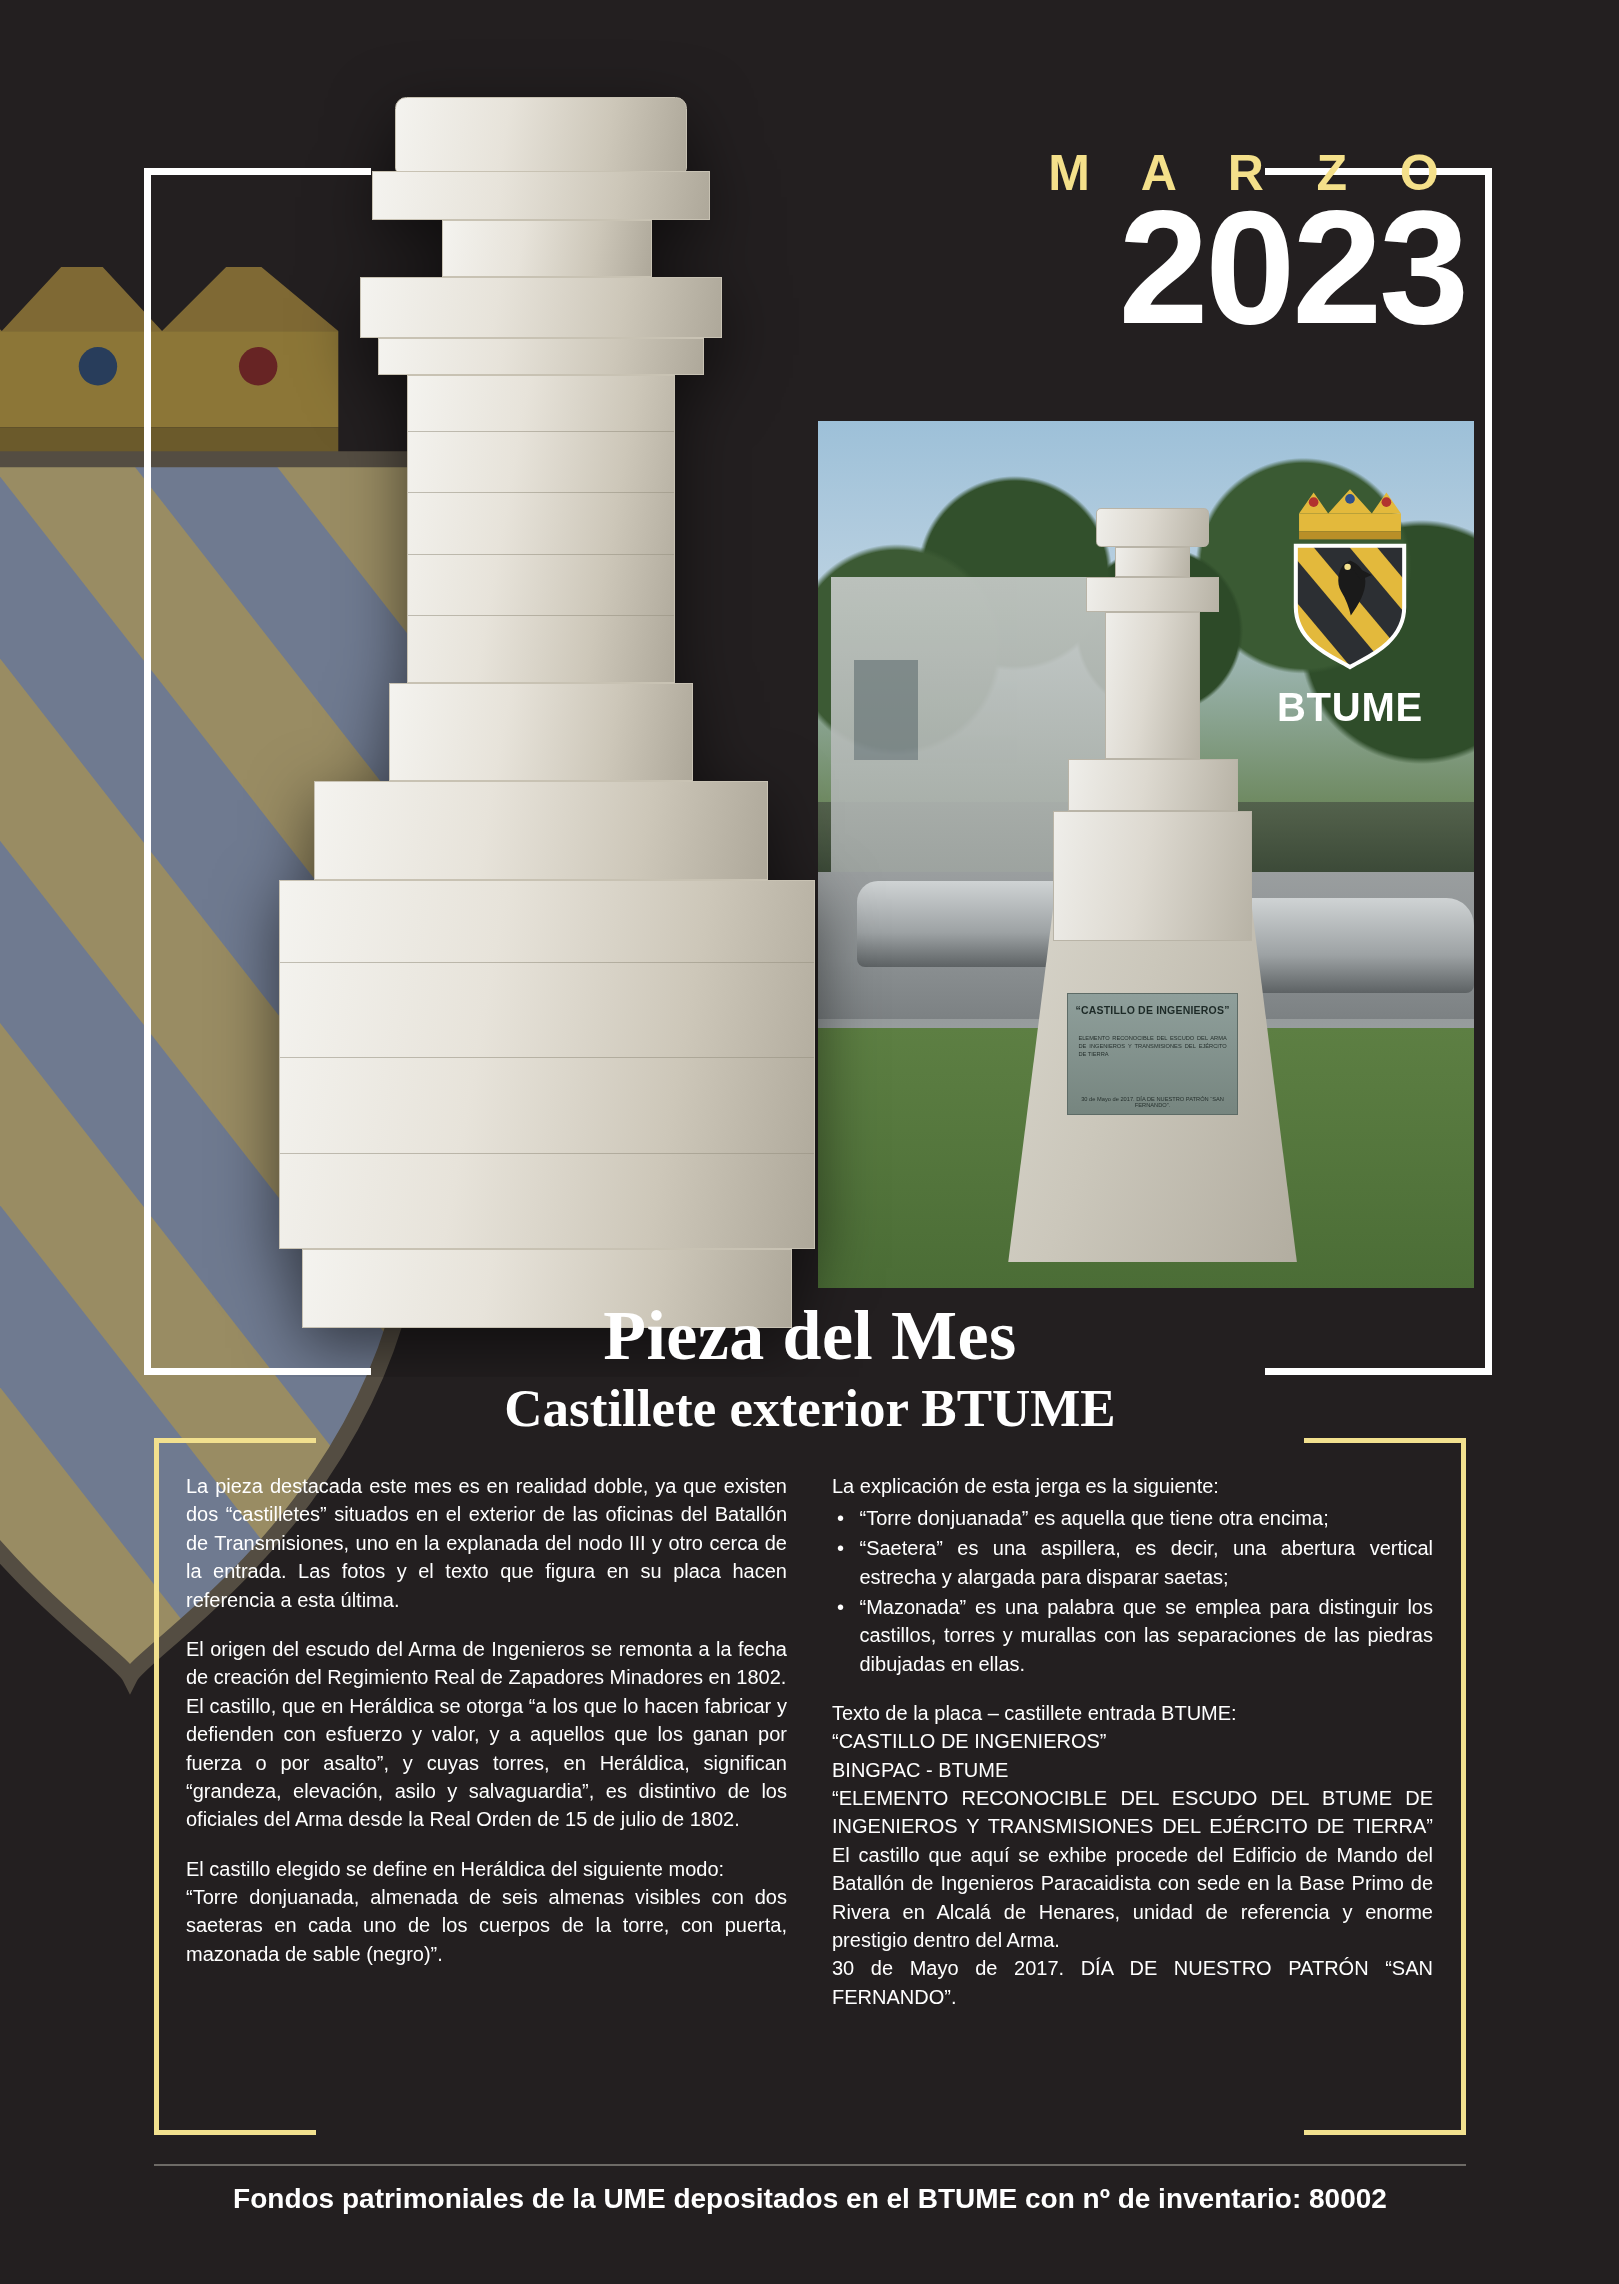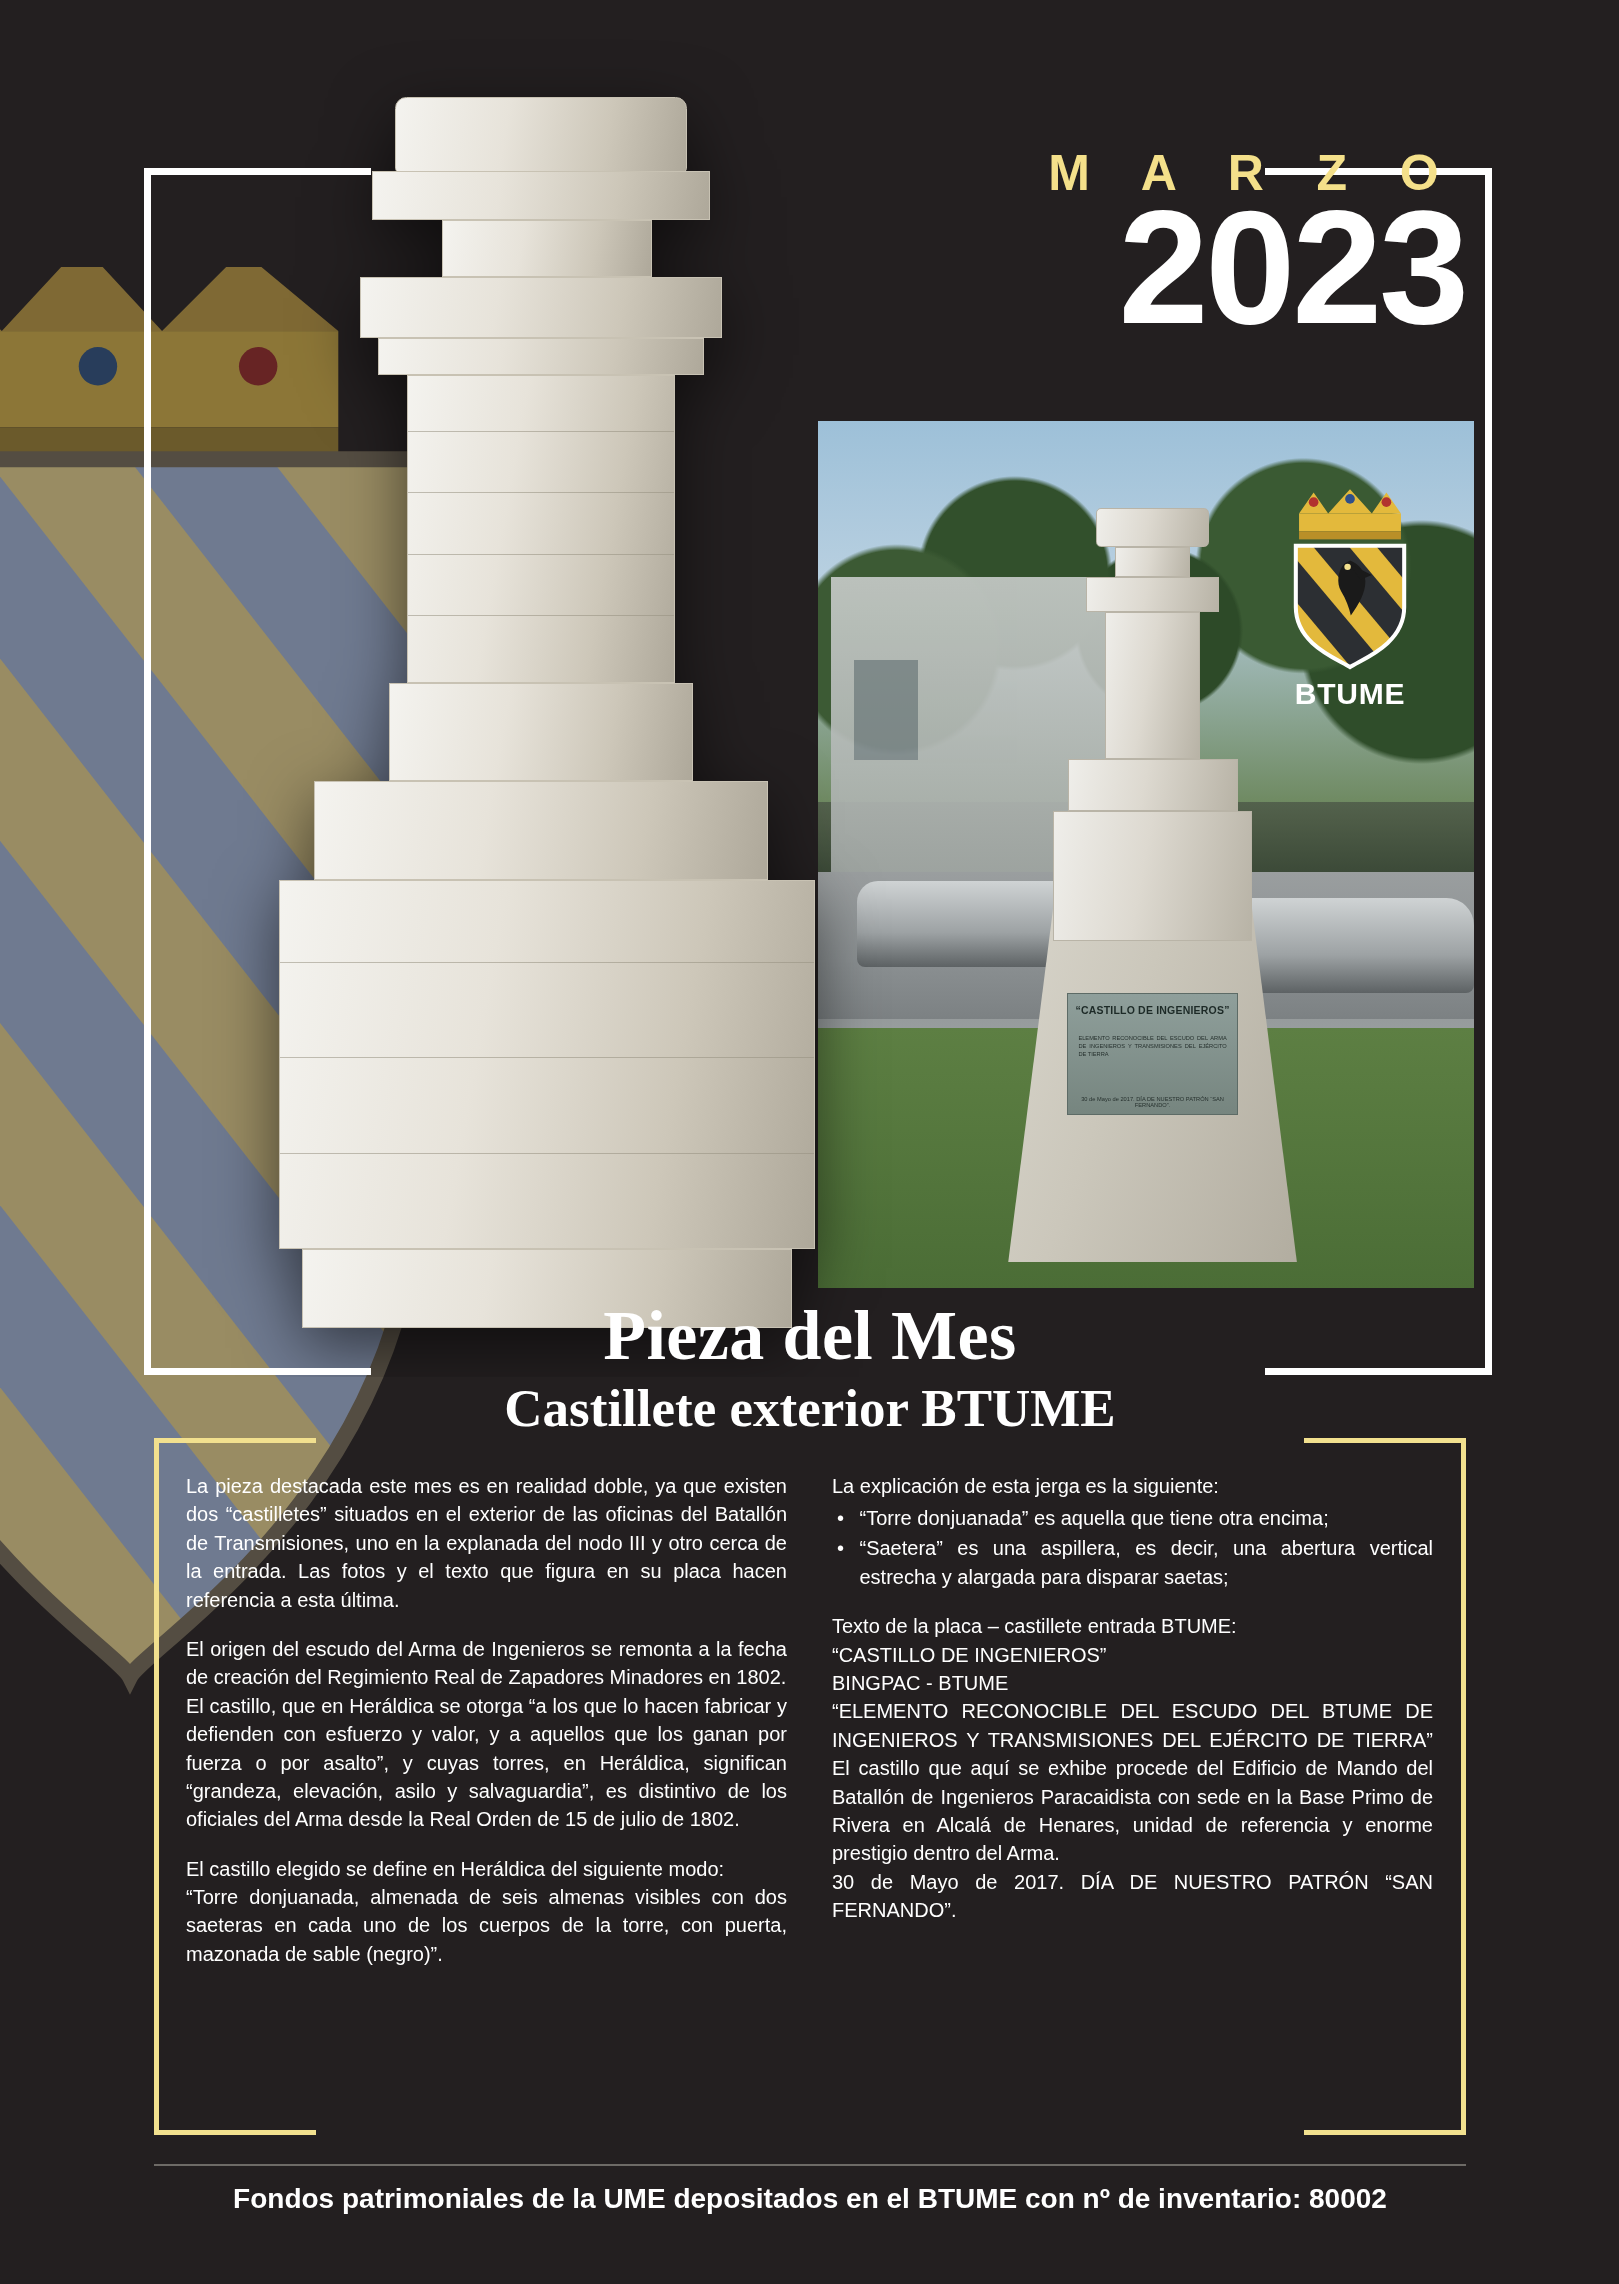--- a/index.html
+++ b/index.html
@@ -197,23 +197,23 @@
   
   .emblem {
     position: absolute;
     right: 193px;
     top: 486px;
     width: 154px;
     text-align: center;
   }
   .emblem svg { width: 138px; height: 186px; display: block; margin: 0 auto; }
   .emblem-label {
-    margin-top: 5px;
+    margin-top: 13px;
     color: #ffffff;
-    font-size: 30px;
+    font-size: 40px;
     font-weight: bold;
     letter-spacing: 0.8px;
   }
 
   
   .title-wrap {
     position: absolute;
     left: 0; right: 0;
     top: 1296px;
     text-align: center;
@@ -443,20 +443,21 @@
         <p>El castillo, que en Heráldica se otorga “a los que lo hacen fabricar y defienden con esfuerzo y valor, y a aquellos que los ganan por fuerza o por asalto”, y cuyas torres, en Heráldica, significan “grandeza, elevación, asilo y salvaguardia”, es distintivo de los oficiales del Arma desde la Real Orden de 15 de julio de 1802.</p>
         <p class="tight">El castillo elegido se define en Heráldica del siguiente modo:</p>
         <p>“Torre donjuanada, almenada de seis almenas visibles con dos saeteras en cada uno de los cuerpos de la torre, con puerta, mazonada de sable (negro)”.</p>
       </div>
 
       <div class="col">
         <p class="tight">La explicación de esta jerga es la siguiente:</p>
         <ul>
           <li>“Torre donjuanada” es aquella que tiene otra encima;</li>
           <li>“Saetera” es una aspillera, es decir, una abertura vertical estrecha y alargada para disparar saetas;</li>
+          <li>“Mazonada” es una palabra que se emplea para distinguir los castillos, torres y murallas con las separaciones de las piedras dibujadas en ellas.</li>
         </ul>
         <div class="plaque-block">
           <p>Texto de la placa – castillete entrada BTUME:</p>
           <p>“CASTILLO DE INGENIEROS”</p>
           <p>BINGPAC - BTUME</p>
           <p class="just-full">“ELEMENTO RECONOCIBLE DEL ESCUDO DEL BTUME DE INGENIEROS Y TRANSMISIONES DEL EJÉRCITO DE TIERRA”</p>
           <p>El castillo que aquí se exhibe procede del Edificio de Mando del Batallón de Ingenieros Paracaidista con sede en la Base Primo de Rivera en Alcalá de Henares, unidad de referencia y enorme prestigio dentro del Arma.</p>
           <p>30 de Mayo de 2017. DÍA DE NUESTRO PATRÓN “SAN FERNANDO”.</p>
         </div>
       </div>

